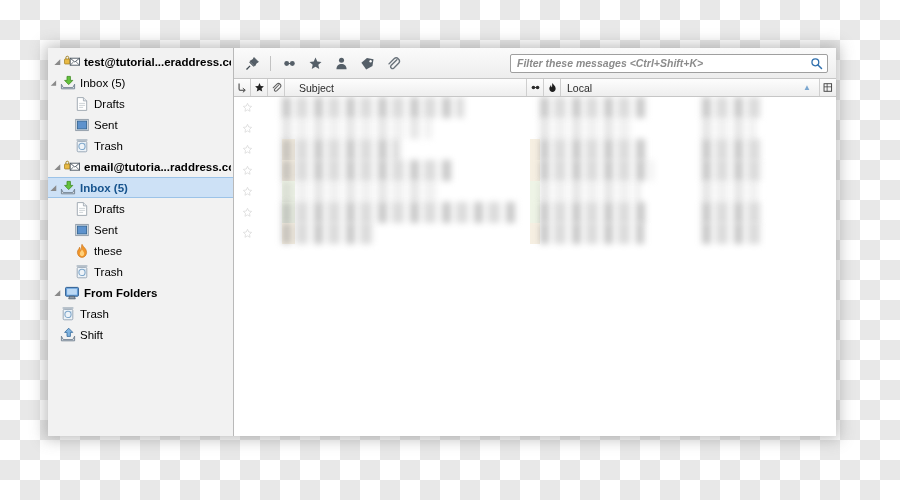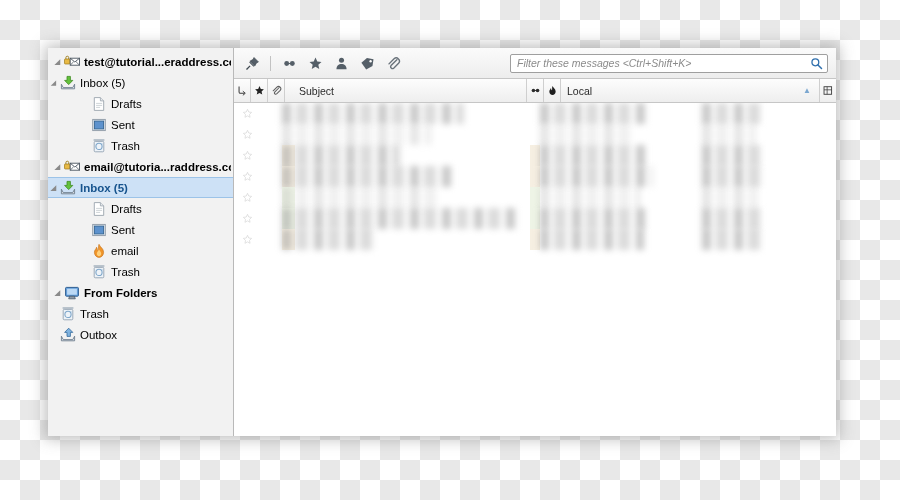--- a/index.html
+++ b/index.html
@@ -81,41 +81,42 @@
     min-width: 17px;
     height: 16px;
     margin-right: 4px;
     display: inline-flex;
     align-items: center;
     justify-content: center;
   }
   .flabel { overflow: hidden; text-overflow: clip; }
   .ind0 { padding-left: 4px; }
   .ind1 { }
-  .ind2 { padding-left: 31px; }
+  .ind2 { padding-left: 14px; }
 
   
   #rightpane {
     flex: 1;
     display: flex;
     flex-direction: column;
     background: #ffffff;
     min-width: 0;
   }
 
   
   #qfb {
     height: 31px;
     min-height: 31px;
     background: linear-gradient(#fbfbfb, #ededed);
     border-bottom: 1px solid #c6c6c6;
     display: flex;
     align-items: center;
     padding: 0 8px 0 6px;
     box-sizing: border-box;
+    font-weight: bold;
   }
   .qfb-btn {
     width: 24px; height: 22px;
     display: inline-flex;
     align-items: center;
     justify-content: center;
     margin-right: 2px;
   }
   .qfb-sep {
     width: 1px;
@@ -139,21 +140,21 @@
     flex: 1;
     font-size: 10.5px;
     font-style: italic;
     color: #8b8b8b;
     white-space: nowrap;
     overflow: hidden;
   }
 
   
   #colhdr {
-    height: 24px;
+    height: 18px;
     min-height: 18px;
     background: linear-gradient(#fdfdfd, #eeeeee);
     border-bottom: 1px solid #c6c6c6;
     display: flex;
     align-items: stretch;
     font-size: 10.5px;
     color: #2b2b2b;
     box-sizing: border-box;
   }
   .col {
@@ -318,21 +319,21 @@
         <span class="flabel">Sent</span>
       </div>
       <div class="folder-row ind2">
         <span class="twisty blank"></span>
         <span class="ficon">
           <svg width="16" height="16" viewBox="0 0 16 16">
             <path d="M8 1.3 C9.1 4.2 12.6 5.4 12.6 9.3 C12.6 12.2 10.5 14.4 8 14.4 C5.5 14.4 3.4 12.2 3.4 9.3 C3.4 6.9 5.1 6.2 5.6 4.2 C6.6 5.6 6.0 7.1 7.0 7.6 C8.1 7.0 6.9 3.9 8 1.3 Z" fill="#f0952a" stroke="#c4701a" stroke-width="0.6"></path>
             <path d="M8 6.6 C8.8 8.3 10.2 9.0 10.2 10.6 C10.2 12.1 9.2 13.2 8 13.2 C6.8 13.2 5.8 12.1 5.8 10.6 C5.8 9.4 6.9 8.6 8 6.6 Z" fill="#ffd07a"></path>
           </svg>
         </span>
-        <span class="flabel">email</span>
+        <span class="flabel">these</span>
       </div>
       <div class="folder-row ind2">
         <span class="twisty blank"></span>
         <span class="ficon">
           <svg width="16" height="16" viewBox="0 0 16 16">
             <rect x="3.2" y="3.4" width="9.6" height="10.4" rx="1" fill="#eef3f8" stroke="#93a3b2" stroke-width="0.9"></rect>
             <circle cx="8" cy="8.4" r="3.1" fill="none" stroke="#7fa7cb" stroke-width="1.1"></circle>
             <path d="M10.4 6.2 l0.8 -1.5 0.1 1.9 Z" fill="#7fa7cb"></path>
             <path d="M2.6 2.0 h10.8" stroke="#93a3b2" stroke-width="1.2"></path>
           </svg>
@@ -363,21 +364,21 @@
         <span class="flabel">Trash</span>
       </div>
       <div class="folder-row ind1">
         <span class="twisty blank"></span>
         <span class="ficon">
           <svg width="16" height="16" viewBox="0 0 16 16">
             <path d="M1.4 9.2 L3.2 12.6 h9.6 l1.8 -3.4 v4.6 H1.4 Z" fill="#e9eef3" stroke="#6d7d8c" stroke-width="0.9"></path>
             <path d="M8.7 1.2 L12.8 5.4 h-2.4 v4.0 H7.0 v-4.0 H4.6 Z" fill="#7fb3e0" stroke="#35699c" stroke-width="0.8"></path>
           </svg>
         </span>
-        <span class="flabel">Outbox</span>
+        <span class="flabel">Shift</span>
       </div>
     </div>
 
   <div id="rightpane">
 
     <div id="qfb">
 
       <div class="qfb-btn" title="Pin">
         <svg width="15" height="15" viewBox="0 0 16 16">
           <g fill="#555f68" stroke="#3f4850" stroke-width="0.7">

